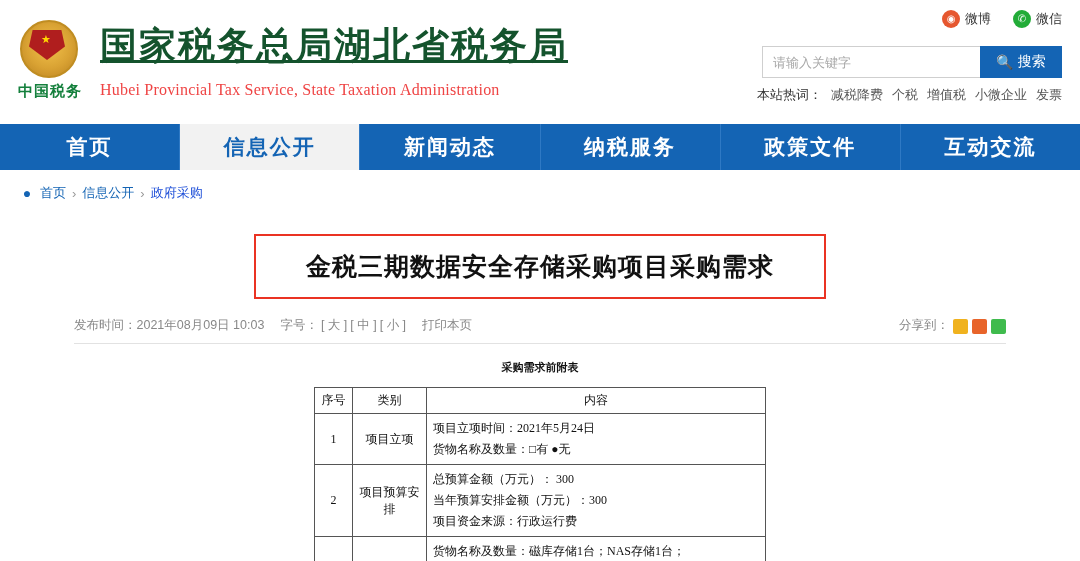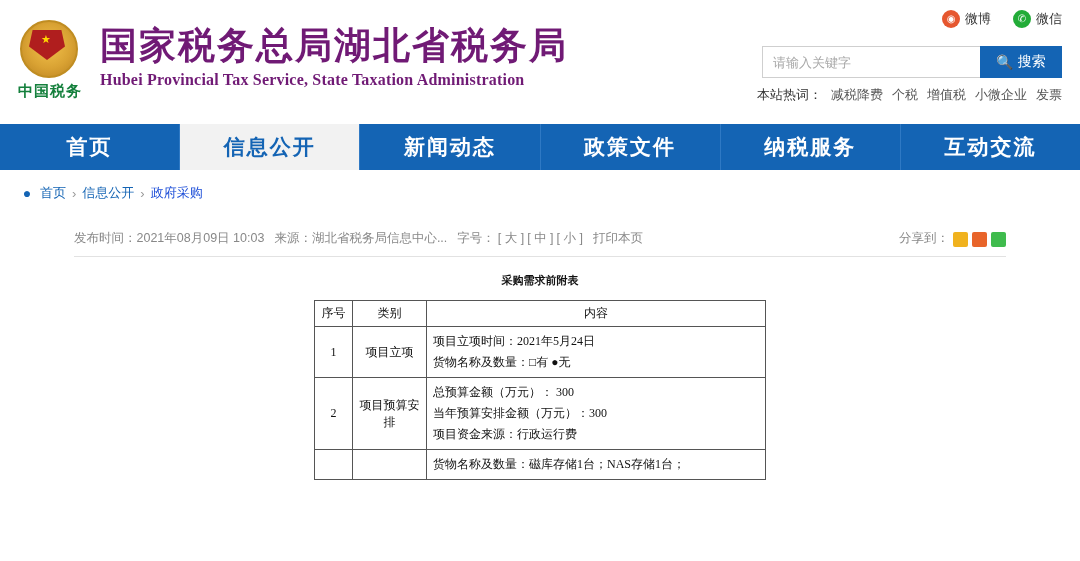--- a/index.html
+++ b/index.html
@@ -66,27 +66,27 @@
     width: 84px; text-align: center;
     font-family: "Liberation Serif", serif;
     font-size: 15px; font-weight: bold; color: #15803d;
     letter-spacing: 1px;
   }
   .titleblock {
     position: absolute; top: 26px; left: 100px;
   }
   .title-zh {
     font-family: "Liberation Serif", serif;
-    font-size: 37px; font-weight: bold; color: #701a75;
-    letter-spacing: 2px; line-height: 1.1;
+    font-size: 37px; font-weight: bold; color: #14532d;
+    letter-spacing: 2px; line-height: 1.1; text-decoration: underline;
   }
   .title-en {
-    margin-top: 4px;
-    font-family: "Liberation Serif", serif;
-    font-size: 16px; font-weight: bold; color: #701a75;
+    margin-top: 14px;
+    font-family: "Liberation Serif", serif;
+    font-size: 16px; font-weight: normal; color: #ef4444;
     letter-spacing: 0.2px;
   }
 
   
   .search-wrap {
     position: absolute; top: 46px; right: 18px;
     display: flex; align-items: stretch;
     width: 300px; height: 32px;
   }
   .search-input {
@@ -168,21 +168,21 @@
     font-family: "Liberation Serif", serif;
     font-size: 25px; font-weight: bold; color: #111;
     letter-spacing: 1px;
   }
   .meta {
     margin: 18px 74px 0;
     padding-bottom: 9px;
     border-bottom: 1px solid #e2e2e2;
     display: flex; align-items: center;
     font-size: 12.5px; color: #888;
-    gap: 10px;
+    gap: 16px;
   }
   .meta .grow { flex: 1; }
   .fontsize-ctl { display: flex; align-items: center; gap: 3px; }
   .fontsize-ctl span { cursor: pointer; }
   .share { display: flex; align-items: flex-end; gap: 4px; }
   .share-ico {
     width: 15px; height: 15px; border-radius: 2px;
     display: inline-block; cursor: pointer;
   }
   .sh-1 { background: #f0b21e; }
@@ -261,40 +261,42 @@
       <a>增值税</a>
       <a>小微企业</a>
       <a>发票</a>
     </div>
   </div>
 
   <div class="nav">
     <div class="nav-item">首页</div>
     <div class="nav-item active">信息公开</div>
     <div class="nav-item">新闻动态</div>
+    <div class="nav-item">纳税服务</div>
     <div class="nav-item">政策文件</div>
-    <div class="nav-item">纳税服务</div>
     <div class="nav-item">互动交流</div>
   </div>
 
   <div class="crumb">
     <span class="crumb-pin">●</span>
     <a>首页</a>
     <span class="sep">›</span>
     <a>信息公开</a>
     <span class="sep">›</span>
     <span class="cur">政府采购</span>
   </div>
 
   <div class="content">
 
+    <div class="title-box">
+      <div class="art-title">金税三期数据安全存储采购项目采购需求</div>
+    </div>
 
     <div class="meta">
       <span>发布时间：2021年08月09日 10:03</span>
-      <span>来源：湖北省税务局信息中心...</span>
       <span class="fontsize-ctl">
         <span>字号：</span>
         <span>[ 大 ]</span>
         <span>[ 中 ]</span>
         <span>[ 小 ]</span>
       </span>
       <span>打印本页</span>
       <span class="grow"></span>
       <span class="share">
         <span>分享到：</span>

